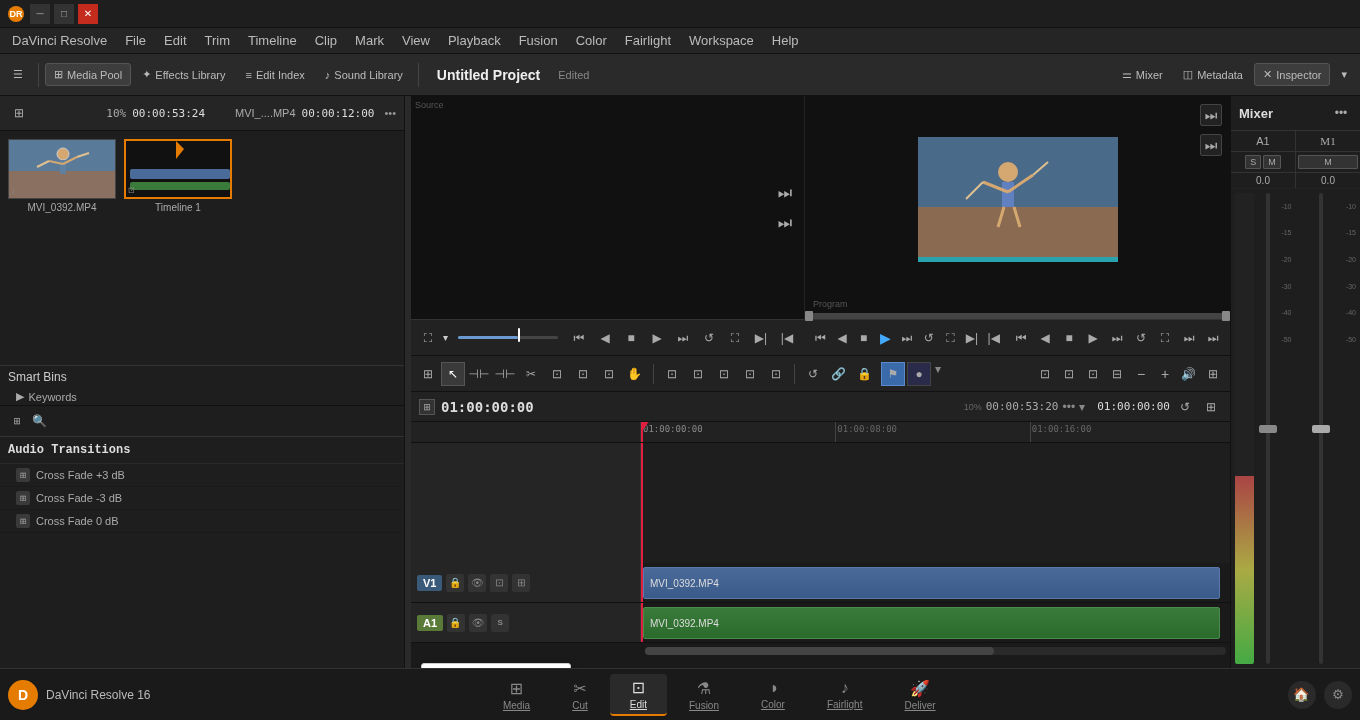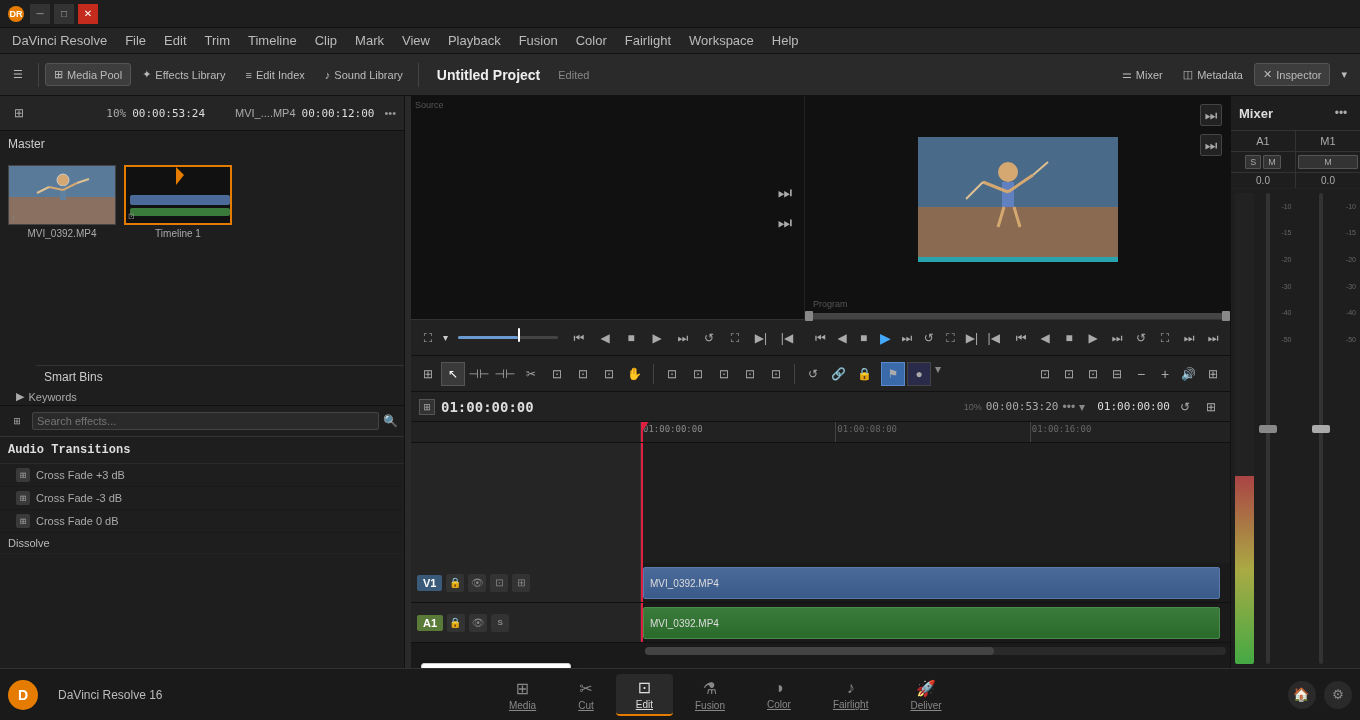--- a/index.html
+++ b/index.html
@@ -183,21 +183,20 @@
       margin-top: 3px;
       white-space: nowrap;
       overflow: hidden;
       text-overflow: ellipsis;
     }
     .smart-bins {
       padding: 4px 8px;
       font-size: 12px;
       color: #ccc;
       border-top: 1px solid #333;
-      margin-left: 36px;
     }
     .keywords-item {
       padding: 2px 16px;
       font-size: 11px;
       color: #aaa;
       display: flex;
       align-items: center;
       gap: 4px;
     }
 
@@ -454,21 +453,21 @@
       border-bottom: 1px solid #333;
     }
     .mixer-col {
       flex: 1;
       text-align: center;
       padding: 4px 2px;
       font-size: 11px;
       color: #aaa;
       border-right: 1px solid #333;
     }
-    .mixer-col:last-child { border-right: none; }
+    .mixer-col:last-child { border-right: none; font-family: Liberation Serif, serif; }
     .mixer-buttons {
       display: flex;
       border-bottom: 1px solid #333;
     }
     .mixer-btn-group {
       flex: 1;
       display: flex;
       justify-content: center;
       gap: 2px;
       padding: 3px 2px;
@@ -569,21 +568,20 @@
       margin-right: 8px;
       display: flex; align-items: center; justify-content: center;
       color: white;
       font-weight: bold;
       font-size: 14px;
     }
     .bottom-app-name {
       font-size: 12px;
       color: #bbb;
       margin-right: auto;
-      margin-left: 12px;
     }
     .bottom-nav {
       display: flex;
       align-items: center;
       gap: 2px;
       flex: 1;
       justify-content: center;
     }
     .bottom-nav-item {
       display: flex;
@@ -711,21 +709,20 @@
 
     <div class="left-panel-top">
       <div class="media-pool-header">
         <button class="ctrl-btn">⊞</button>
         <span style="font-family:monospace;font-size:11px;color:#aaa;margin-left:auto;">10%</span>
         <span style="font-family:monospace;font-size:11px;color:#ddd;">00:00:53:24</span>
         <span style="color:#aaa;margin-left:24px;">MVI_....MP4</span>
         <span style="font-family:monospace;font-size:11px;color:#ddd;">00:00:12:00</span>
         <span style="margin-left:4px;cursor:pointer;">•••</span>
       </div>
-      <div class="master-label">Master</div>
       <div class="media-thumbnails">
 
         <div class="thumbnail">
           <div class="thumbnail-img">
             <svg width="108" height="60">
               <rect width="108" height="60" fill="#2a3a2a"></rect>
 
               <rect x="0" y="30" width="108" height="30" fill="#8a7060"></rect>
               <rect x="0" y="0" width="108" height="32" fill="#5a7a9a"></rect>
 
@@ -758,38 +755,36 @@
       <div class="smart-bins" style="cursor:pointer;">Smart Bins</div>
       <div class="keywords-item">
         <span>▶</span>
         <span>Keywords</span>
       </div>
     </div>
 
     <div class="effects-panel">
       <div class="effects-search">
         <button class="ctrl-btn" style="font-size:9px;">⊞</button>
-        <input type="text" style="flex: 1 1 0%; background: rgb(42, 42, 42); border: 1px solid rgb(68, 68, 68); color: rgb(170, 170, 170); padding: 2px 4px; font-size: 11px; border-radius: 2px;" placeholder="Search effects...">
         <span class="search-icon-wrap">🔍</span>
       </div>
       <div class="effects-scroll">
         <div class="effects-section-title">Audio Transitions</div>
         <div class="effects-item">
           <div class="effects-item-icon">⊞</div>
           <span>Cross Fade +3 dB</span>
         </div>
         <div class="effects-item">
           <div class="effects-item-icon">⊞</div>
           <span>Cross Fade -3 dB</span>
         </div>
         <div class="effects-item">
           <div class="effects-item-icon">⊞</div>
           <span>Cross Fade 0 dB</span>
         </div>
-        <div class="effects-subsection">Dissolve</div>
       </div>
     </div>
   </div>
 
   <div class="resize-handle"></div>
 
   <div class="center-panel">
 
     <div class="preview-area">
 

